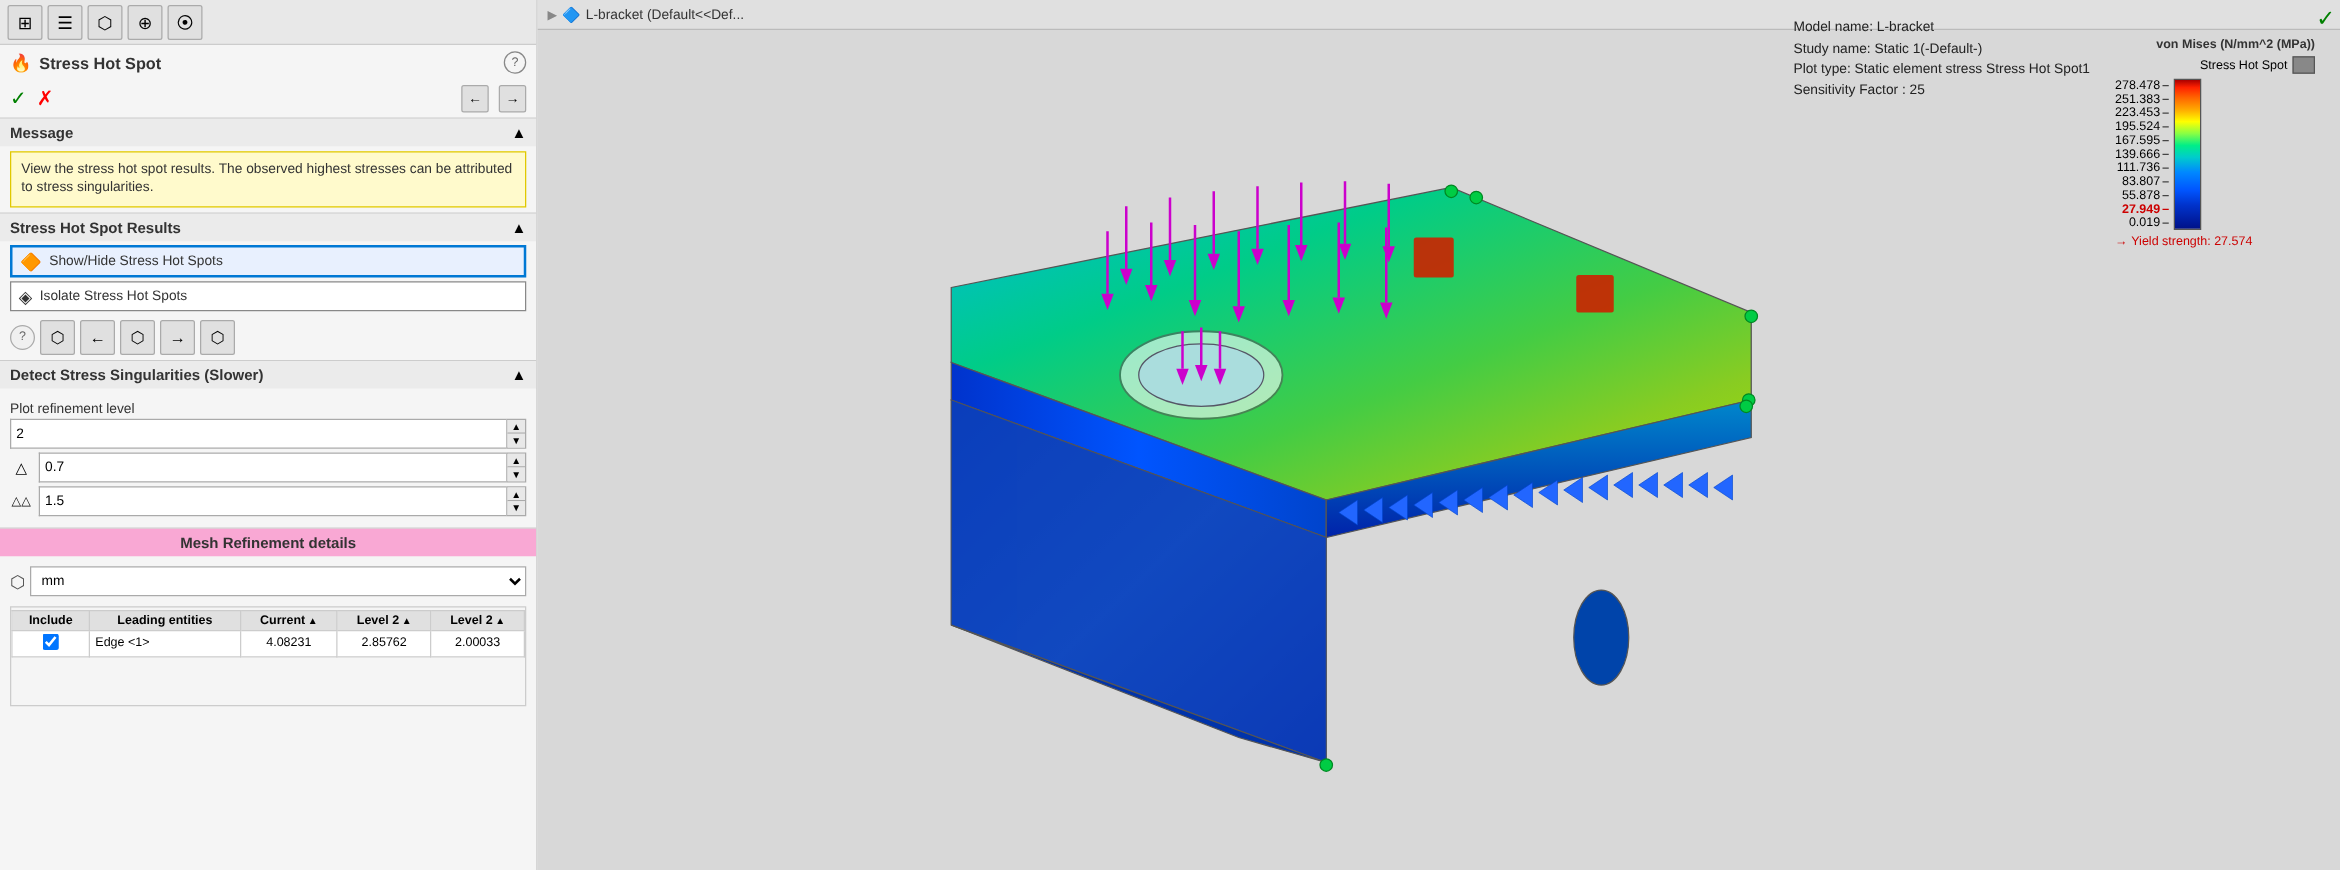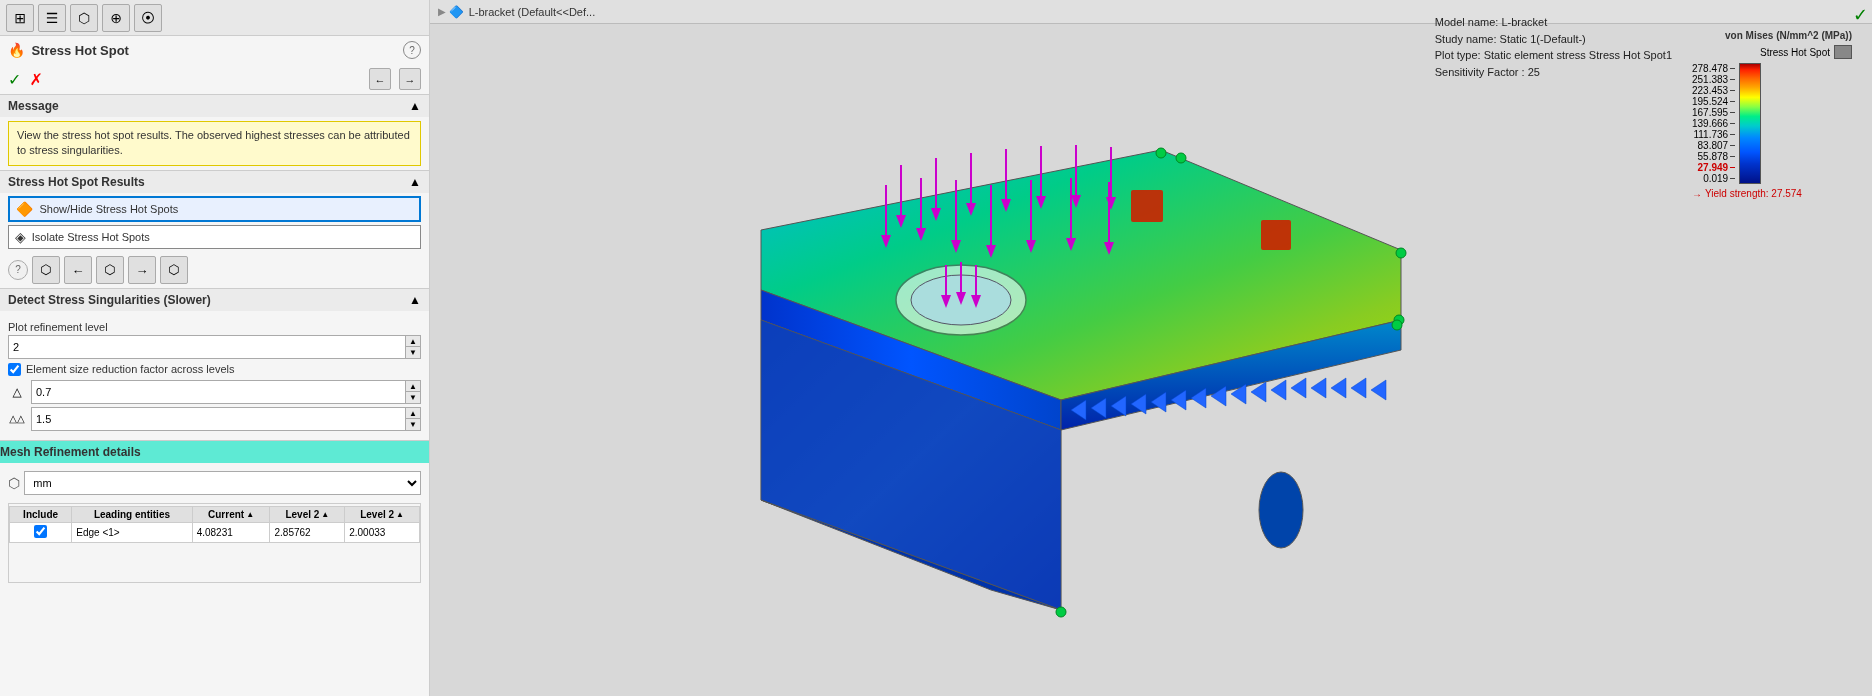--- a/index.html
+++ b/index.html
@@ -255,21 +255,21 @@
       border: 1px solid #ccc;
       padding: 2px 4px;
       text-align: center;
       font-weight: bold;
       font-size: 10px;
       white-space: nowrap;
     }
     .mesh-table td {
       border: 1px solid #ccc;
       padding: 2px 4px;
-      text-align: left;
+      text-align: center;
       font-size: 10px;
     }
     .mesh-table td:first-child {
       text-align: center;
     }
     .mesh-table td:nth-child(2) {
       text-align: left;
     }
 
     .table-container {
@@ -415,24 +415,20 @@
     <div class="section-content">
       <div class="form-label">Plot refinement level</div>
       <div class="input-with-spin">
         <input type="text" value="2" style="flex: 1 1 0%; border-top: 1px solid rgb(170, 170, 170); border-bottom: 1px solid rgb(170, 170, 170); border-left: 1px solid rgb(170, 170, 170); border-image: initial; border-right: none; background: rgb(255, 255, 255); padding: 2px 4px; font-size: 11px;">
         <div class="spin-btns">
           <button class="spin-btn">▲</button>
           <button class="spin-btn">▼</button>
         </div>
       </div>
 
-      <div class="checkbox-row">
-        <input type="checkbox" checked="" style="">
-        <span class="checkbox-label">Element size reduction factor across levels</span>
-      </div>
 
       <div class="row-with-icon">
         <span class="row-icon">△</span>
         <div class="input-with-spin" style="flex:1;">
           <input type="text" value="0.7" style="flex: 1 1 0%; border-top: 1px solid rgb(170, 170, 170); border-bottom: 1px solid rgb(170, 170, 170); border-left: 1px solid rgb(170, 170, 170); border-image: initial; border-right: none; background: rgb(255, 255, 255); padding: 2px 4px; font-size: 11px;">
           <div class="spin-btns">
             <button class="spin-btn">▲</button>
             <button class="spin-btn">▼</button>
           </div>
         </div>
@@ -445,21 +441,21 @@
           <div class="spin-btns">
             <button class="spin-btn">▲</button>
             <button class="spin-btn">▼</button>
           </div>
         </div>
       </div>
     </div>
   </div>
 
   <div class="section">
-    <div style="display:flex;align-items:center;justify-content:flex-start;padding:4px 0;background:#5eead4;">
+    <div style="display:flex;align-items:center;justify-content:center;padding:4px 0;background:#f9a8d4;">
       <span class="section-title">Mesh Refinement details</span>
     </div>
     <div class="dropdown-row" style="padding:4px 8px;">
       <span class="dropdown-icon">⬡</span>
       <select class="unit-select">
         <option>mm</option>
         <option>cm</option>
         <option>m</option>
         <option>in</option>
       </select>

